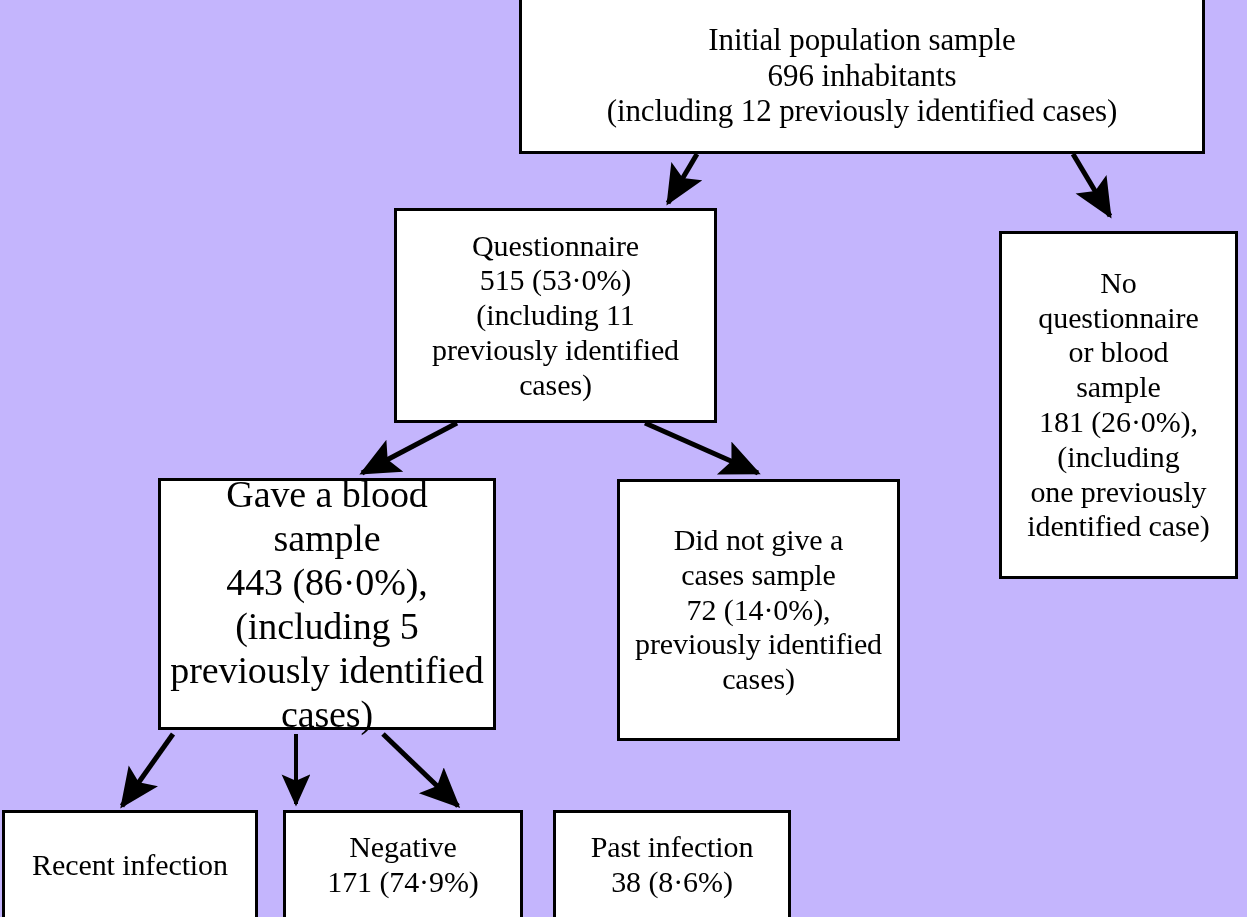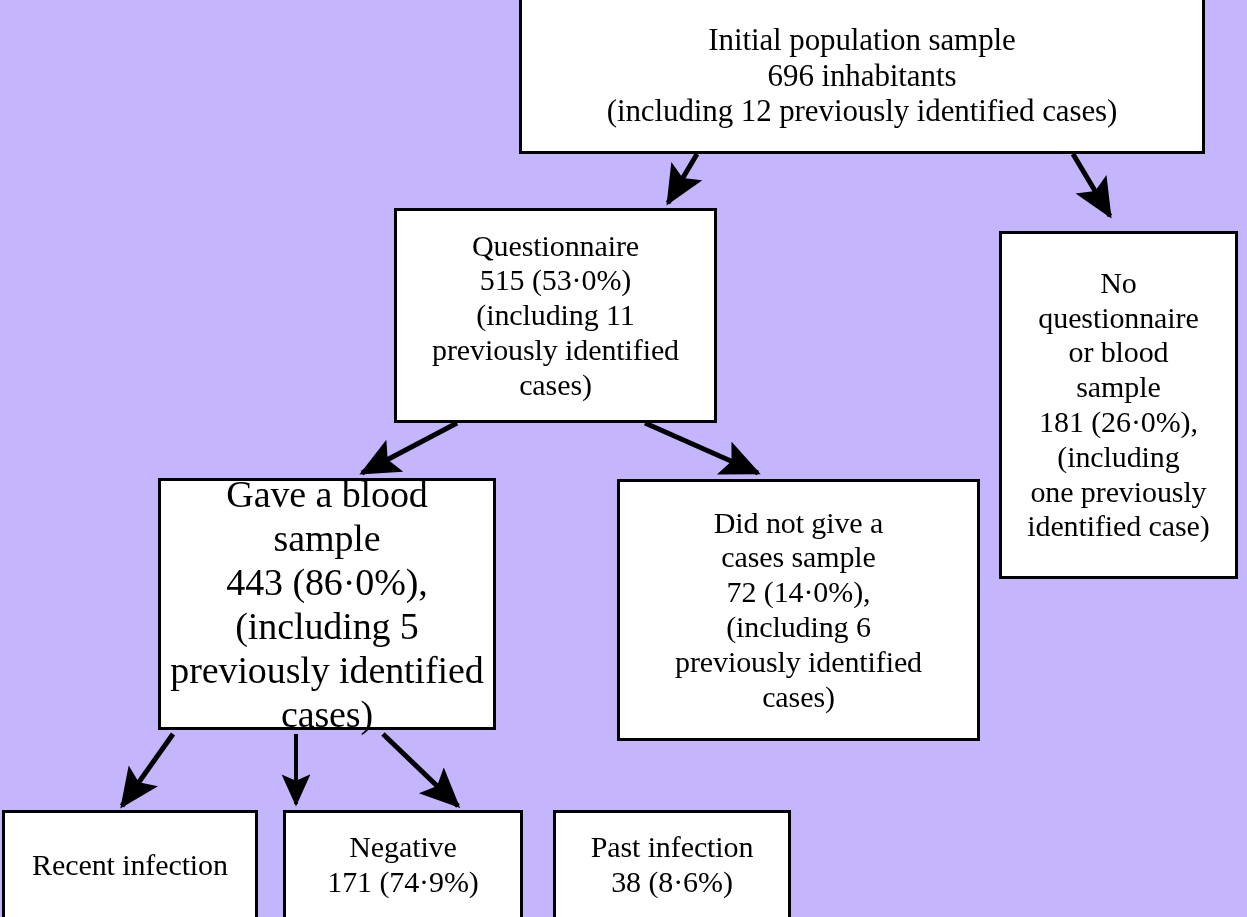--- a/index.html
+++ b/index.html
@@ -56,21 +56,21 @@
   #node-no-questionnaire {
     left: 999px;  top: 221px;  width: 239px;  height: 348px;
     font-size: 30px;
     margin-top: 10px;
   }
   #node-gave-blood {
     left: 158px;  top: 478px;  width: 338px;  height: 252px;
     font-size: 38px;
   }
   #node-no-blood {
-    left: 617px;  top: 479px;  width: 363px;  height: 262px;
+    left: 617px;  top: 479px;  width: 283px;  height: 262px;
     font-size: 30px;
   }
   #node-recent-infection {
     left: 2px;    top: 810px;  width: 256px;  height: 110px;
     font-size: 30px;
   }
   #node-negative {
     left: 283px;  top: 810px;  width: 240px;  height: 110px;
     font-size: 30px;
   }
@@ -137,21 +137,20 @@
     <span class="ln">443 (86·0%),</span>
     <span class="ln">(including 5</span>
     <span class="ln">previously identified</span>
     <span class="ln">cases)</span>
   </div>
 
   <div class="node" id="node-no-blood">
     <span class="ln">Did not give a</span>
     <span class="ln">cases sample</span>
     <span class="ln">72 (14·0%),</span>
-    <span class="ln">(including 6</span>
     <span class="ln">previously identified</span>
     <span class="ln">cases)</span>
   </div>
 
   <div class="node" id="node-recent-infection">
     <span class="ln">Recent infection</span>
   </div>
 
   <div class="node" id="node-negative">
     <span class="ln">Negative</span>

